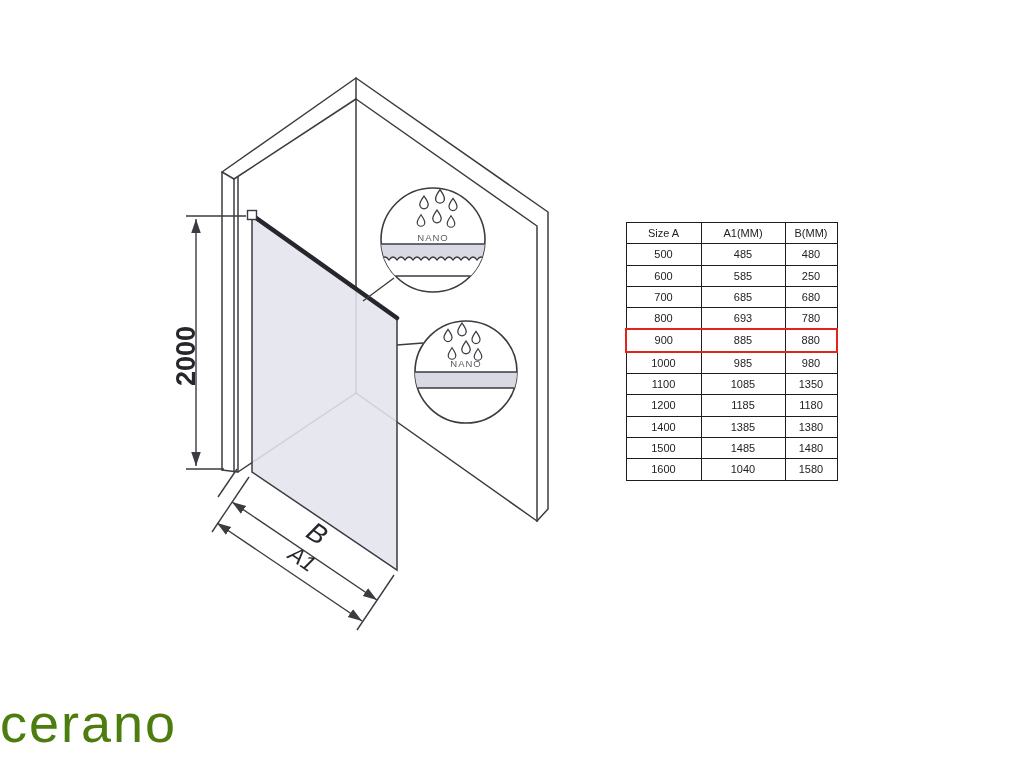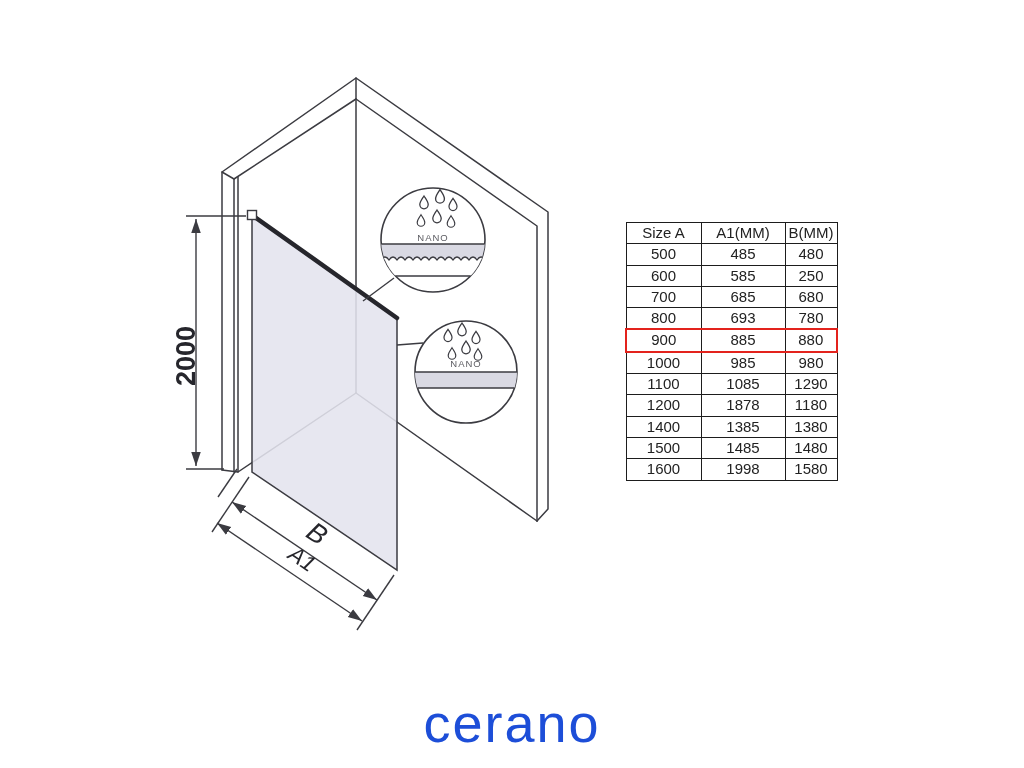--- a/index.html
+++ b/index.html
@@ -2,32 +2,32 @@
 <html style="--red: #e3231d;"><head>
 <meta charset="utf-8">
 <style>
   html,body{margin:0;padding:0;background:#ffffff;}
   .canvas{position:relative;width:1024px;height:768px;background:#ffffff;overflow:hidden;
           font-family:"Liberation Sans",sans-serif;}
   .diagram-svg{position:absolute;left:0;top:0;}
 
   
   .size-table{position:absolute;left:625px;top:222px;border-collapse:collapse;table-layout:fixed;
-              width:211px;font-family:"Liberation Sans",sans-serif;font-size:15px;color:#222;}
+              width:211px;font-family:"Liberation Sans",sans-serif;font-size:11px;color:#222;}
   .size-table th,.size-table td{border:1.6px solid #1d1d1d;text-align:center;vertical-align:middle;
               font-weight:400;padding:0;height:20.3px;line-height:20.3px;white-space:nowrap;}
   .size-table col.c1{width:75px;} .size-table col.c2{width:84px;} .size-table col.c3{width:52px;}
   .size-table tr.hl td{border-top:2.4px solid var(--red,#e3231d);border-bottom:2.4px solid var(--red,#e3231d);text-align:center;}
   .size-table tr.hl td:first-child{border-left:2.4px solid var(--red,#e3231d);}
   .size-table tr.hl td:last-child{border-right:2.4px solid var(--red,#e3231d);}
 
   
-  .logo{position:absolute;left:0;right:0;top:692px;text-align:center;
+  .logo{position:absolute;left:0;right:0;top:692px;
         font-family:"Liberation Sans",sans-serif;font-weight:300;font-size:54px;
-        letter-spacing:2px;color:#1d4ed8;}
+        letter-spacing:2px;color:#4d7c0f;}
 </style>
 </head>
 <body>
 
 <div class="canvas">
 
   <svg class="diagram-svg" width="1024" height="768" viewBox="0 0 1024 768">
     <defs>
       <marker id="arr" viewBox="0 0 10 10" refX="10" refY="5" markerWidth="10" markerHeight="10" orient="auto-start-reverse">
         <path d="M0,1.6 L10,5 L0,8.4 Z" fill="#3b3b41"></path>
@@ -156,40 +156,40 @@
           <td>880</td>
         </tr>
         <tr>
           <td>1000</td>
           <td>985</td>
           <td>980</td>
         </tr>
         <tr>
           <td>1100</td>
           <td>1085</td>
-          <td>1290</td>
+          <td>1350</td>
         </tr>
         <tr>
           <td>1200</td>
-          <td>1878</td>
+          <td>1185</td>
           <td>1180</td>
         </tr>
         <tr>
           <td>1400</td>
           <td>1385</td>
           <td>1380</td>
         </tr>
         <tr>
           <td>1500</td>
           <td>1485</td>
           <td>1480</td>
         </tr>
         <tr>
           <td>1600</td>
-          <td>1998</td>
+          <td>1040</td>
           <td>1580</td>
         </tr>
       </tbody>
   </table>
 
   <div class="logo">cerano</div>
 
 </div>
 
 </body></html>

